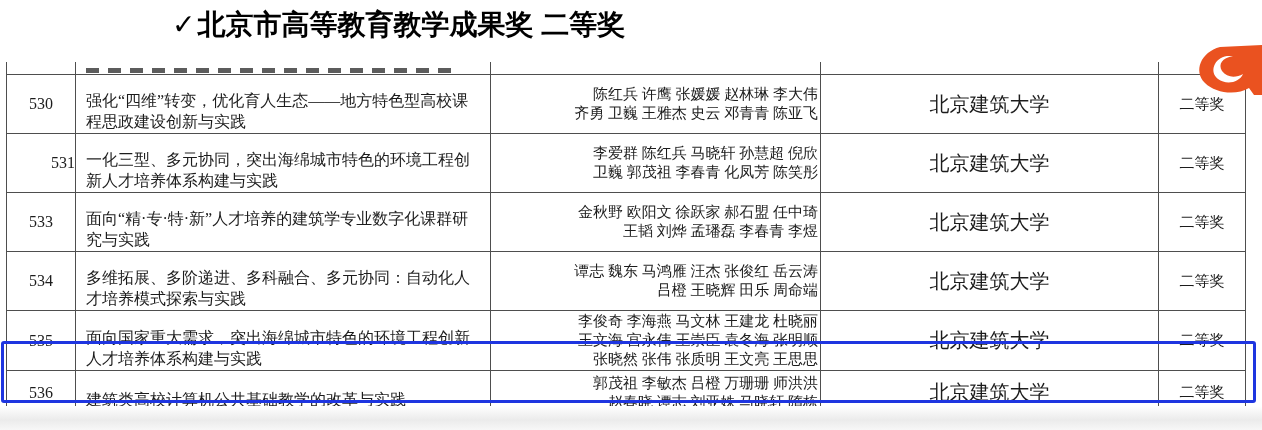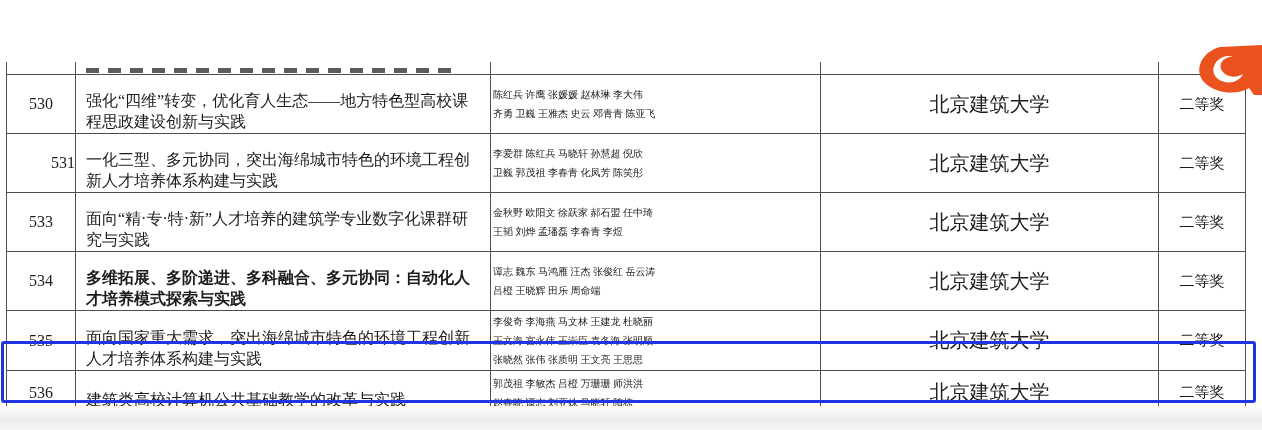--- a/index.html
+++ b/index.html
@@ -23,21 +23,21 @@
     position:absolute;left:6px;top:62px;width:1239px;
     border-collapse:collapse;table-layout:fixed;background:#fff;
   }
   .award-table td{
     border:1px solid #4e4e4e;padding:0;vertical-align:middle;
     overflow:hidden;
   }
   tr.data-row{height:44px;}
   td.no-cell{text-align:center;font-size:16px;}
   td.title-cell{font-size:16px;line-height:21px;padding:15px 6px 1px 10px;text-align:left;}
-  td.names-cell{text-align:left;font-size:10px;line-height:19px;padding:1px 2px;}
+  td.names-cell{text-align:right;font-size:15px;line-height:19px;padding:1px 2px;}
   td.inst-cell{text-align:center;font-size:20px;}
   td.award-cell{text-align:center;font-size:15px;}
 
   
   tr.partial-top td{border-top:none;height:12px;vertical-align:bottom;}
   tr.partial-bottom td{border-bottom:none;height:11px;vertical-align:top;}
   .smudge-dark{
     height:5px;width:368px;margin:0 0 1px 10px;
     background:repeating-linear-gradient(90deg,#5c5c5c 0 13px,transparent 13px 22px);
   }
@@ -60,20 +60,23 @@
   }
 
   
   .logo-wrap{position:absolute;right:0;top:45px;width:74px;height:56px;pointer-events:none;}
 </style>
 </head>
 <body>
 
 <div class="screen">
 
+  <div class="doc-title">
+    <span class="check">✓</span><span>北京市高等教育教学成果奖 二等奖</span>
+  </div>
 
   <table class="award-table">
     <colgroup>
       <col style="width:69px">
         <col style="width:415px">
         <col style="width:330px">
         <col style="width:338px">
         <col style="width:87px">
     </colgroup>
     <tbody>
@@ -111,21 +114,21 @@
       <td class="title-cell" style="border-color: rgb(78, 78, 78);">面向“精·专·特·新”人才培养的建筑学专业数字化课群研究与实践</td>
       <td class="names-cell" style="border-color: rgb(78, 78, 78);">
             <div>金秋野 欧阳文 徐跃家 郝石盟 任中琦</div>
             <div>王韬 刘烨 孟璠磊 李春青 李煜</div>
           </td>
       <td class="inst-cell" style="border-color: rgb(78, 78, 78);">北京建筑大学</td>
       <td class="award-cell" style="border-color: rgb(78, 78, 78);">二等奖</td>
     </tr>
         <tr class="data-row">
       <td class="no-cell" style="border-color: rgb(78, 78, 78);">534</td>
-      <td class="title-cell" style="border-color: rgb(78, 78, 78); font-weight: bold;">多维拓展、多阶递进、多科融合、多元协同：自动化人才培养模式探索与实践</td>
+      <td class="title-cell" style="border-color: rgb(78, 78, 78);">多维拓展、多阶递进、多科融合、多元协同：自动化人才培养模式探索与实践</td>
       <td class="names-cell" style="border-color: rgb(78, 78, 78);">
             <div>谭志 魏东 马鸿雁 汪杰 张俊红 岳云涛</div>
             <div>吕橙 王晓辉 田乐 周命端</div>
           </td>
       <td class="inst-cell" style="border-color: rgb(78, 78, 78);">北京建筑大学</td>
       <td class="award-cell" style="border-color: rgb(78, 78, 78);">二等奖</td>
     </tr>
         <tr class="data-row">
       <td class="no-cell" style="border-color: rgb(78, 78, 78);">535</td>
       <td class="title-cell" style="border-color: rgb(78, 78, 78);">面向国家重大需求，突出海绵城市特色的环境工程创新人才培养体系构建与实践</td>

